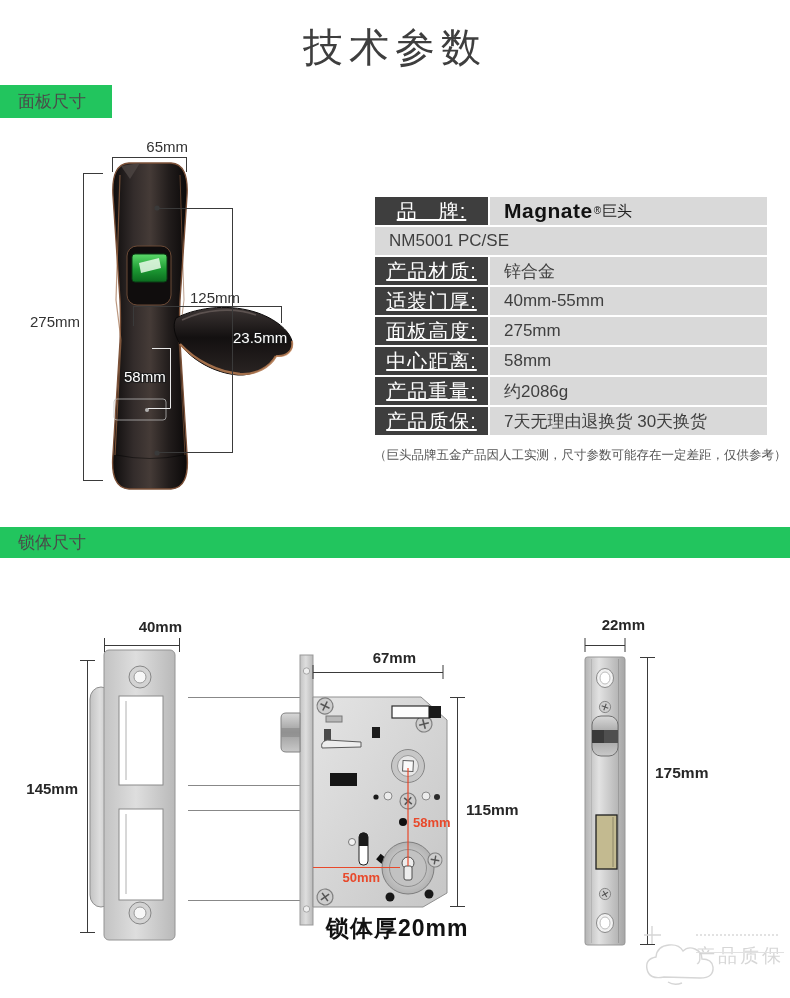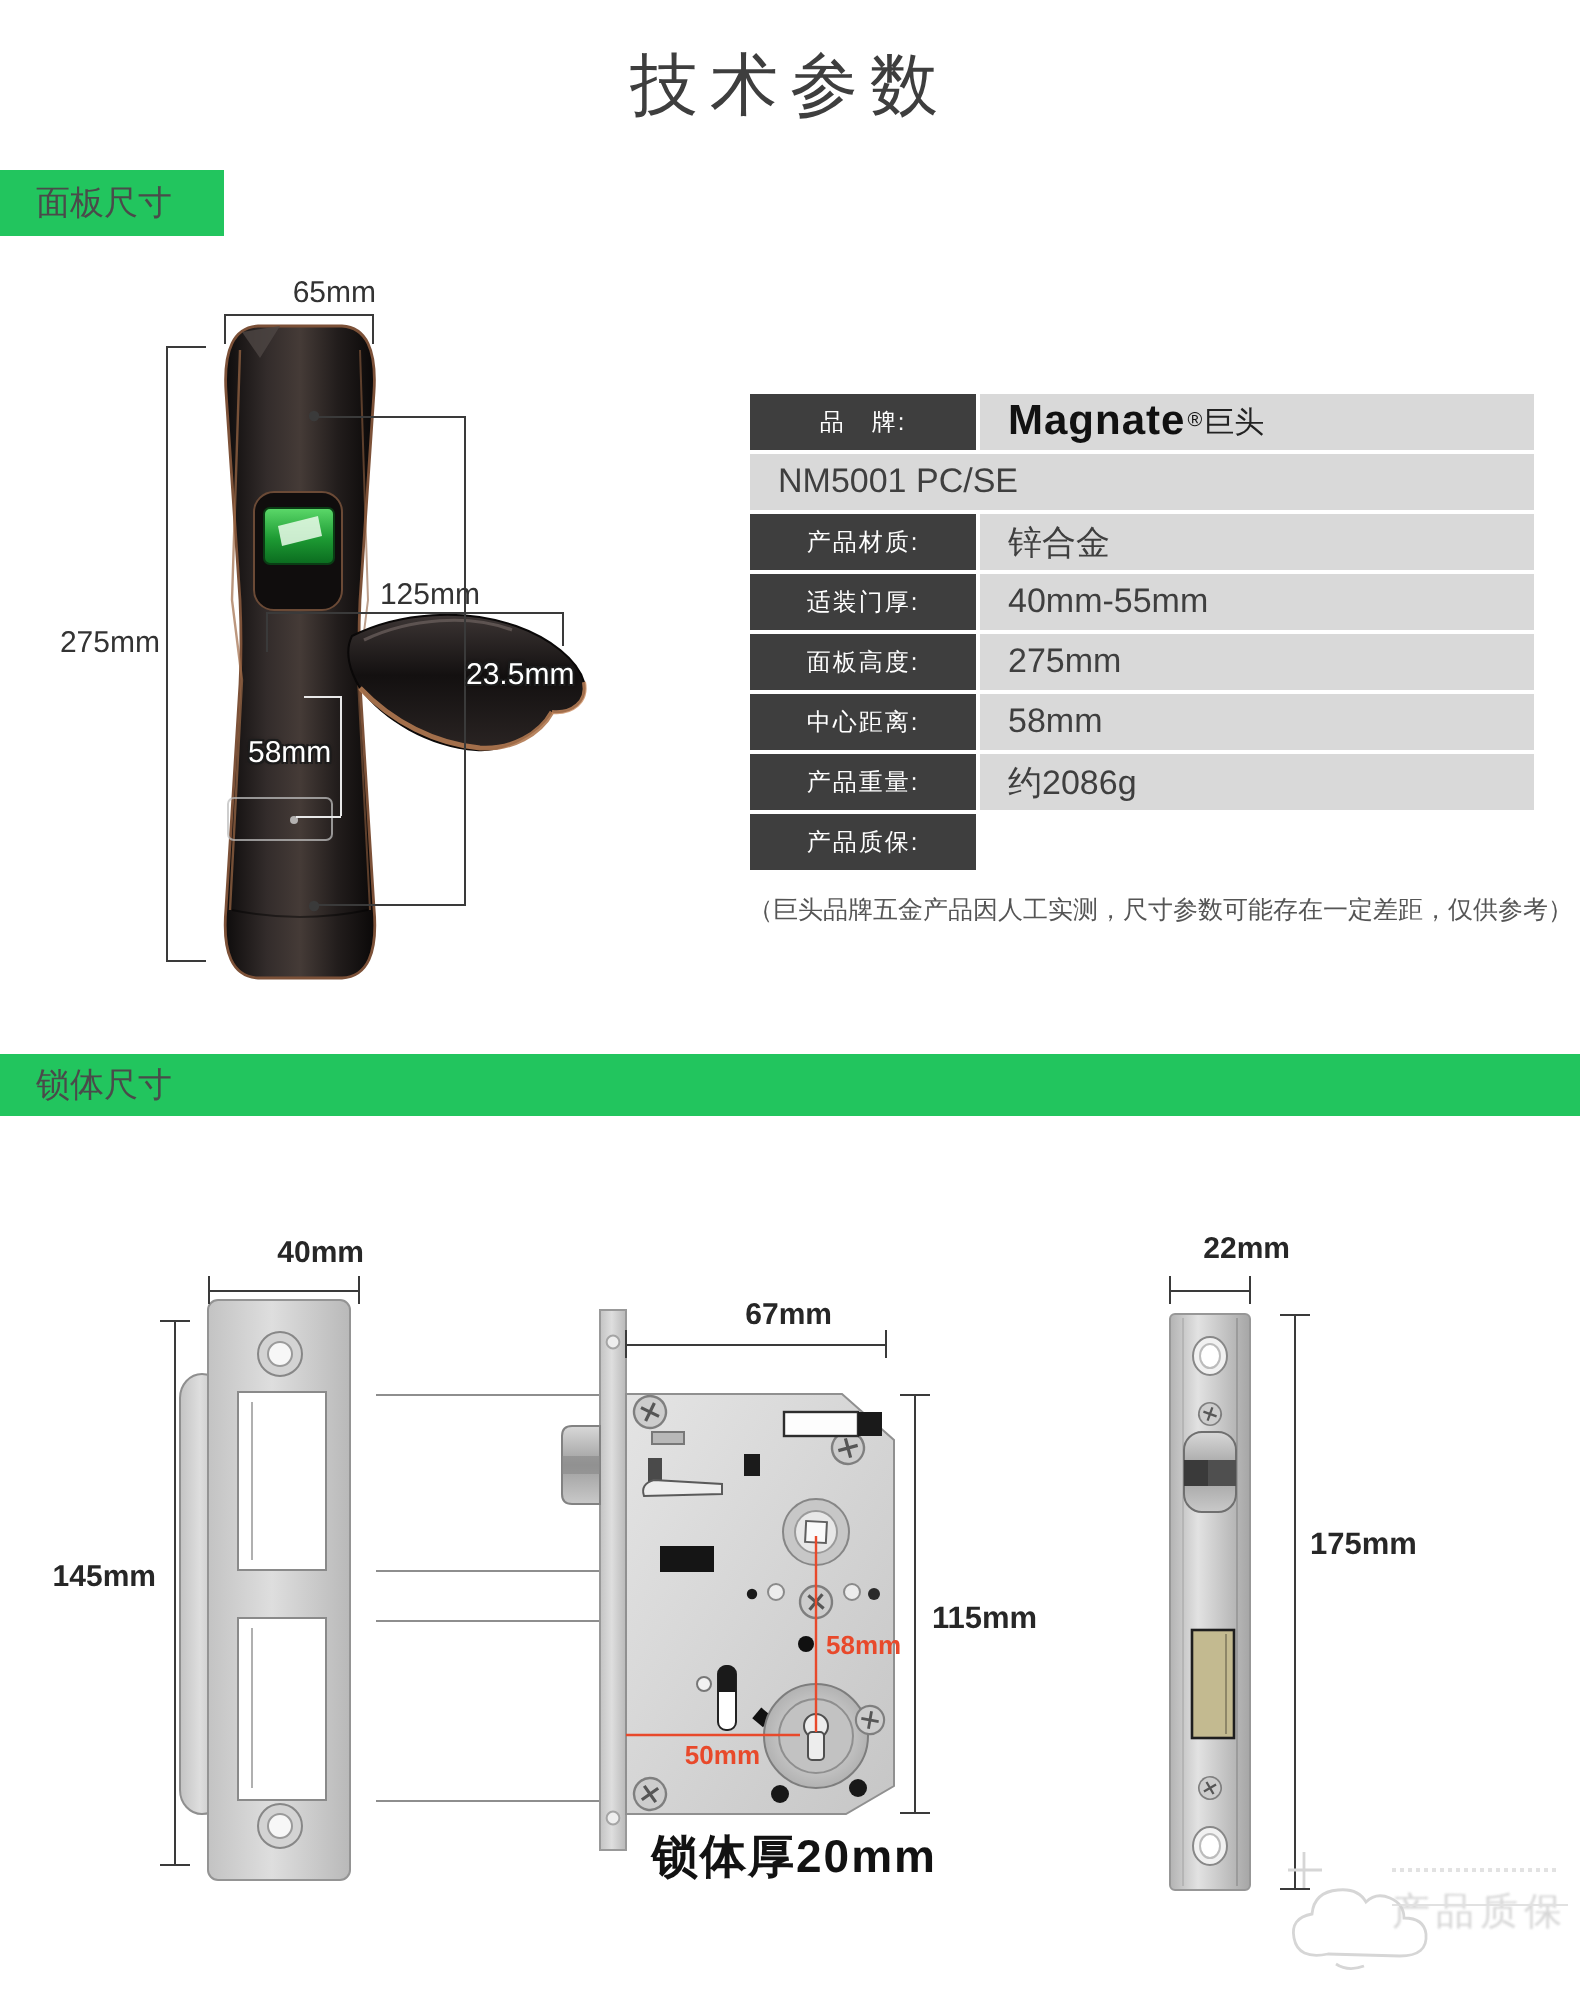--- a/index.html
+++ b/index.html
@@ -1,37 +1,37 @@
 <!DOCTYPE html>
 <html><head>
 <meta charset="utf-8">
 <style>
   html,body{margin:0;padding:0;background:#fff;}
   .page{position:relative;width:790px;height:998px;background:#fff;overflow:hidden;
         font-family:"Liberation Sans","DejaVu Sans",sans-serif;color:#3f3f3f;}
   .abs{position:absolute;}
-  .page-title{left:0;top:20px;width:790px;text-align:center;font-size:34px;font-weight:400;
+  .page-title{left:0;top:20px;width:790px;text-align:center;font-size:40px;font-weight:400;
               letter-spacing:6px;color:#3e3e3e;}
   .section-tag{background:#22c55e;color:#4a4a4a;font-size:17px;line-height:33px;padding-left:18px;}
   .tag-panel{left:0;top:85px;width:94px;height:33px;}
   .tag-lock{left:0;top:527px;width:772px;height:31px;line-height:31px;}
   svg{position:absolute;display:block;}
   .dim{position:absolute;font-size:15px;color:#333;white-space:nowrap;}
   .dim.center{text-align:right;}
   .dim.right{text-align:right;}
   .dim.onphoto{color:#fff;font-size:15px;
      text-shadow:-1px -1px 0 #1c1c1c,1px -1px 0 #1c1c1c,-1px 1px 0 #1c1c1c,1px 1px 0 #1c1c1c,0 0 2px #000;}
   .dim.lockdim{font-weight:600;color:#272727;}
   .dim.red{color:#e8492b;font-size:13px;font-weight:600;}
   .thickness-label{position:absolute;left:326px;top:913px;font-size:23px;font-weight:700;color:#121212;letter-spacing:1px;}
   
   .spec-table{left:375px;top:197px;width:392px;}
   .spec-row{display:flex;height:28px;margin-bottom:2px;}
-  .spec-label{width:113px;margin-right:2px;background:#3e3e3e;color:#fff;font-size:12px;
-              display:flex;align-items:center;justify-content:center;letter-spacing:1px;}
+  .spec-label{width:113px;margin-right:2px;background:#3e3e3e;color:#fff;font-size:20px;
+              display:flex;align-items:center;justify-content:center;letter-spacing:1px;text-decoration:underline;}
   .spec-value{flex:1;background:#d9d9d9;color:#3f3f3f;font-size:17px;display:flex;align-items:center;
               padding-left:14px;white-space:nowrap;}
   .brand-word{font-weight:800;font-size:21px;color:#111;letter-spacing:.5px;font-family:Liberation Sans, sans-serif;}
   .brand-reg{font-size:10px;color:#111;vertical-align:top;line-height:10px;margin:0 1px;}
   .brand-suffix{font-size:15px;color:#222;}
   .spec-note{left:374px;top:447px;width:412px;font-size:12.5px;color:#555;white-space:nowrap;letter-spacing:0;}
   
   .watermark{left:628px;top:918px;width:162px;height:78px;opacity:.85;}
   .wm-text-wrap{position:absolute;left:68px;top:16px;width:92px;}
   .wm-dots{width:82px;border-top:2px dotted #dedede;margin-bottom:7px;}
@@ -140,20 +140,21 @@
     <div class="spec-row">
       <div class="spec-label">中心距离:</div>
       <div class="spec-value">58mm</div>
     </div>
     <div class="spec-row">
       <div class="spec-label">产品重量:</div>
       <div class="spec-value">约2086g</div>
     </div>
     <div class="spec-row">
       <div class="spec-label">产品质保:</div>
+      <div class="spec-value">7天无理由退换货 30天换货</div>
     </div>
   </div>
 
   <div class="abs spec-note">（巨头品牌五金产品因人工实测，尺寸参数可能存在一定差距，仅供参考）</div>
 
   <div class="abs section-tag tag-lock">锁体尺寸</div>
 
   <svg class="abs" style="left:0;top:560px" width="790" height="438" viewBox="0 560 790 438">
     <defs>
       <linearGradient id="gMetalH" x1="0" y1="0" x2="1" y2="0">

